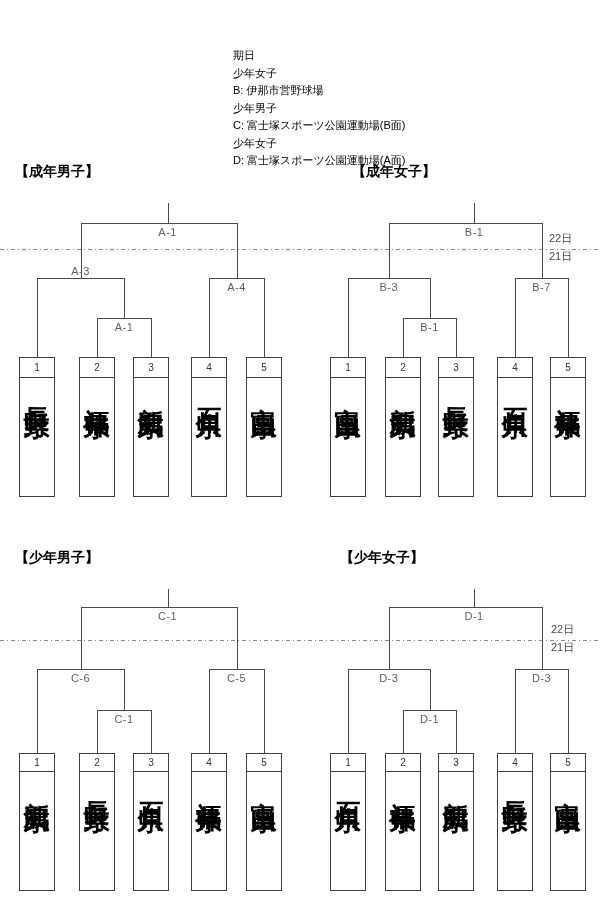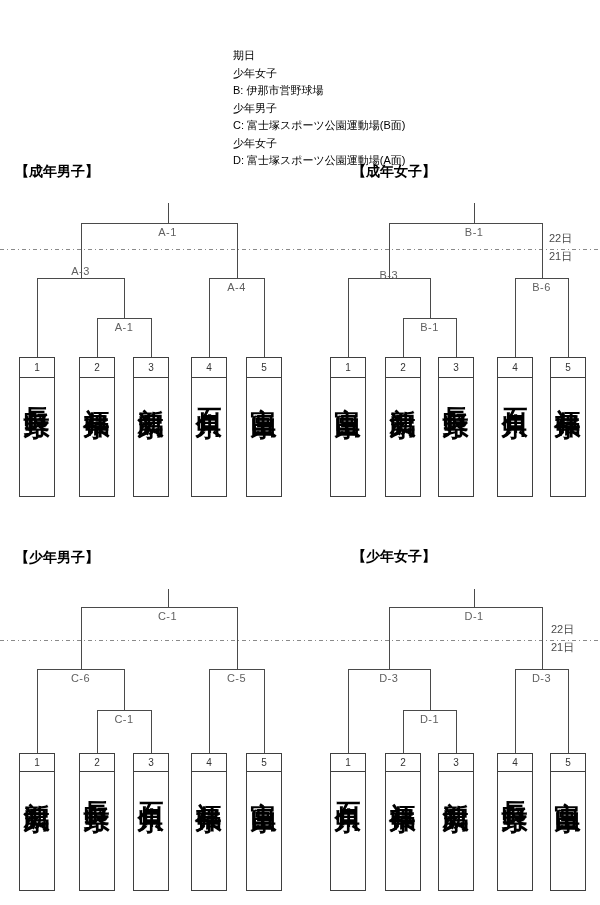--- a/index.html
+++ b/index.html
@@ -108,22 +108,22 @@
       <div class="hline" style="left: 348px; top: 278px; width: 81.5px;"></div>
       <div class="hline" style="left: 515px; top: 278px; width: 53px;"></div>
       <div class="vline" style="left: 348px; top: 278px; height: 79px;"></div>
       <div class="vline" style="left: 429.5px; top: 278px; height: 40px;"></div>
       <div class="hline" style="left: 403px; top: 318px; width: 53px;"></div>
       <div class="vline" style="left: 403px; top: 318px; height: 39px;"></div>
       <div class="vline" style="left: 456px; top: 318px; height: 39px;"></div>
       <div class="vline" style="left: 515px; top: 278px; height: 79px;"></div>
       <div class="vline" style="left: 568px; top: 278px; height: 79px;"></div>
       <div class="match-label" style="left: 474.125px; top: 226px;">B-1</div>
-      <div class="match-label" style="left: 388.75px; top: 269px;">B-3</div>
-      <div class="match-label" style="left: 541.5px; top: 281px;">B-6</div>
+      <div class="match-label" style="left: 388.75px; top: 281px;">B-3</div>
+      <div class="match-label" style="left: 541.5px; top: 281px;">B-7</div>
       <div class="match-label" style="left: 429.5px; top: 321px;">B-1</div>
       <div class="team-box" style="left: 330px; top: 357px; height: 140px;">
         <div class="team-num" style="height: 20px;">1</div>
         <div class="team-name">富山県</div>
       </div>
       <div class="team-box" style="left: 385px; top: 357px; height: 140px;">
         <div class="team-num" style="height: 20px;">2</div>
         <div class="team-name">新潟県</div>
       </div>
       <div class="team-box" style="left: 438px; top: 357px; height: 140px;">
@@ -169,21 +169,21 @@
         <div class="team-name">石川県</div>
       </div>
       <div class="team-box" style="left: 191px; top: 753px; height: 138px;">
         <div class="team-num" style="height: 18px;">4</div>
         <div class="team-name">福井県</div>
       </div>
       <div class="team-box" style="left: 246px; top: 753px; height: 138px;">
         <div class="team-num" style="height: 18px;">5</div>
         <div class="team-name">富山県</div>
       </div>
-      <div class="section-heading" style="left: 345px; top: 549px; font-family: Liberation Serif, serif;">【少年女子】</div>
+      <div class="section-heading" style="left: 333px; top: 549px;">【少年女子】</div>
       <div class="vline" style="left: 474.125px; top: 589px; height: 18px;"></div>
       <div class="hline" style="left: 388.75px; top: 607px; width: 152.75px;"></div>
       <div class="vline" style="left: 388.75px; top: 607px; height: 62px;"></div>
       <div class="vline" style="left: 541.5px; top: 607px; height: 62px;"></div>
       <div class="hline" style="left: 348px; top: 669px; width: 81.5px;"></div>
       <div class="hline" style="left: 515px; top: 669px; width: 53px;"></div>
       <div class="vline" style="left: 348px; top: 669px; height: 84px;"></div>
       <div class="vline" style="left: 429.5px; top: 669px; height: 41px;"></div>
       <div class="hline" style="left: 403px; top: 710px; width: 53px;"></div>
       <div class="vline" style="left: 403px; top: 710px; height: 43px;"></div>

